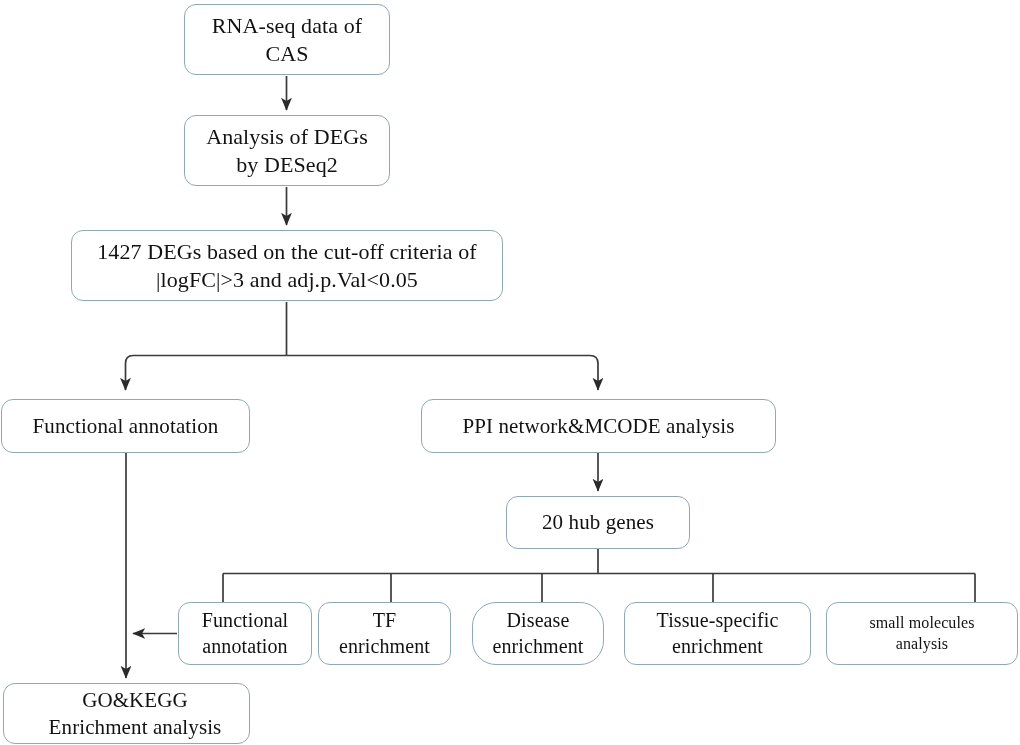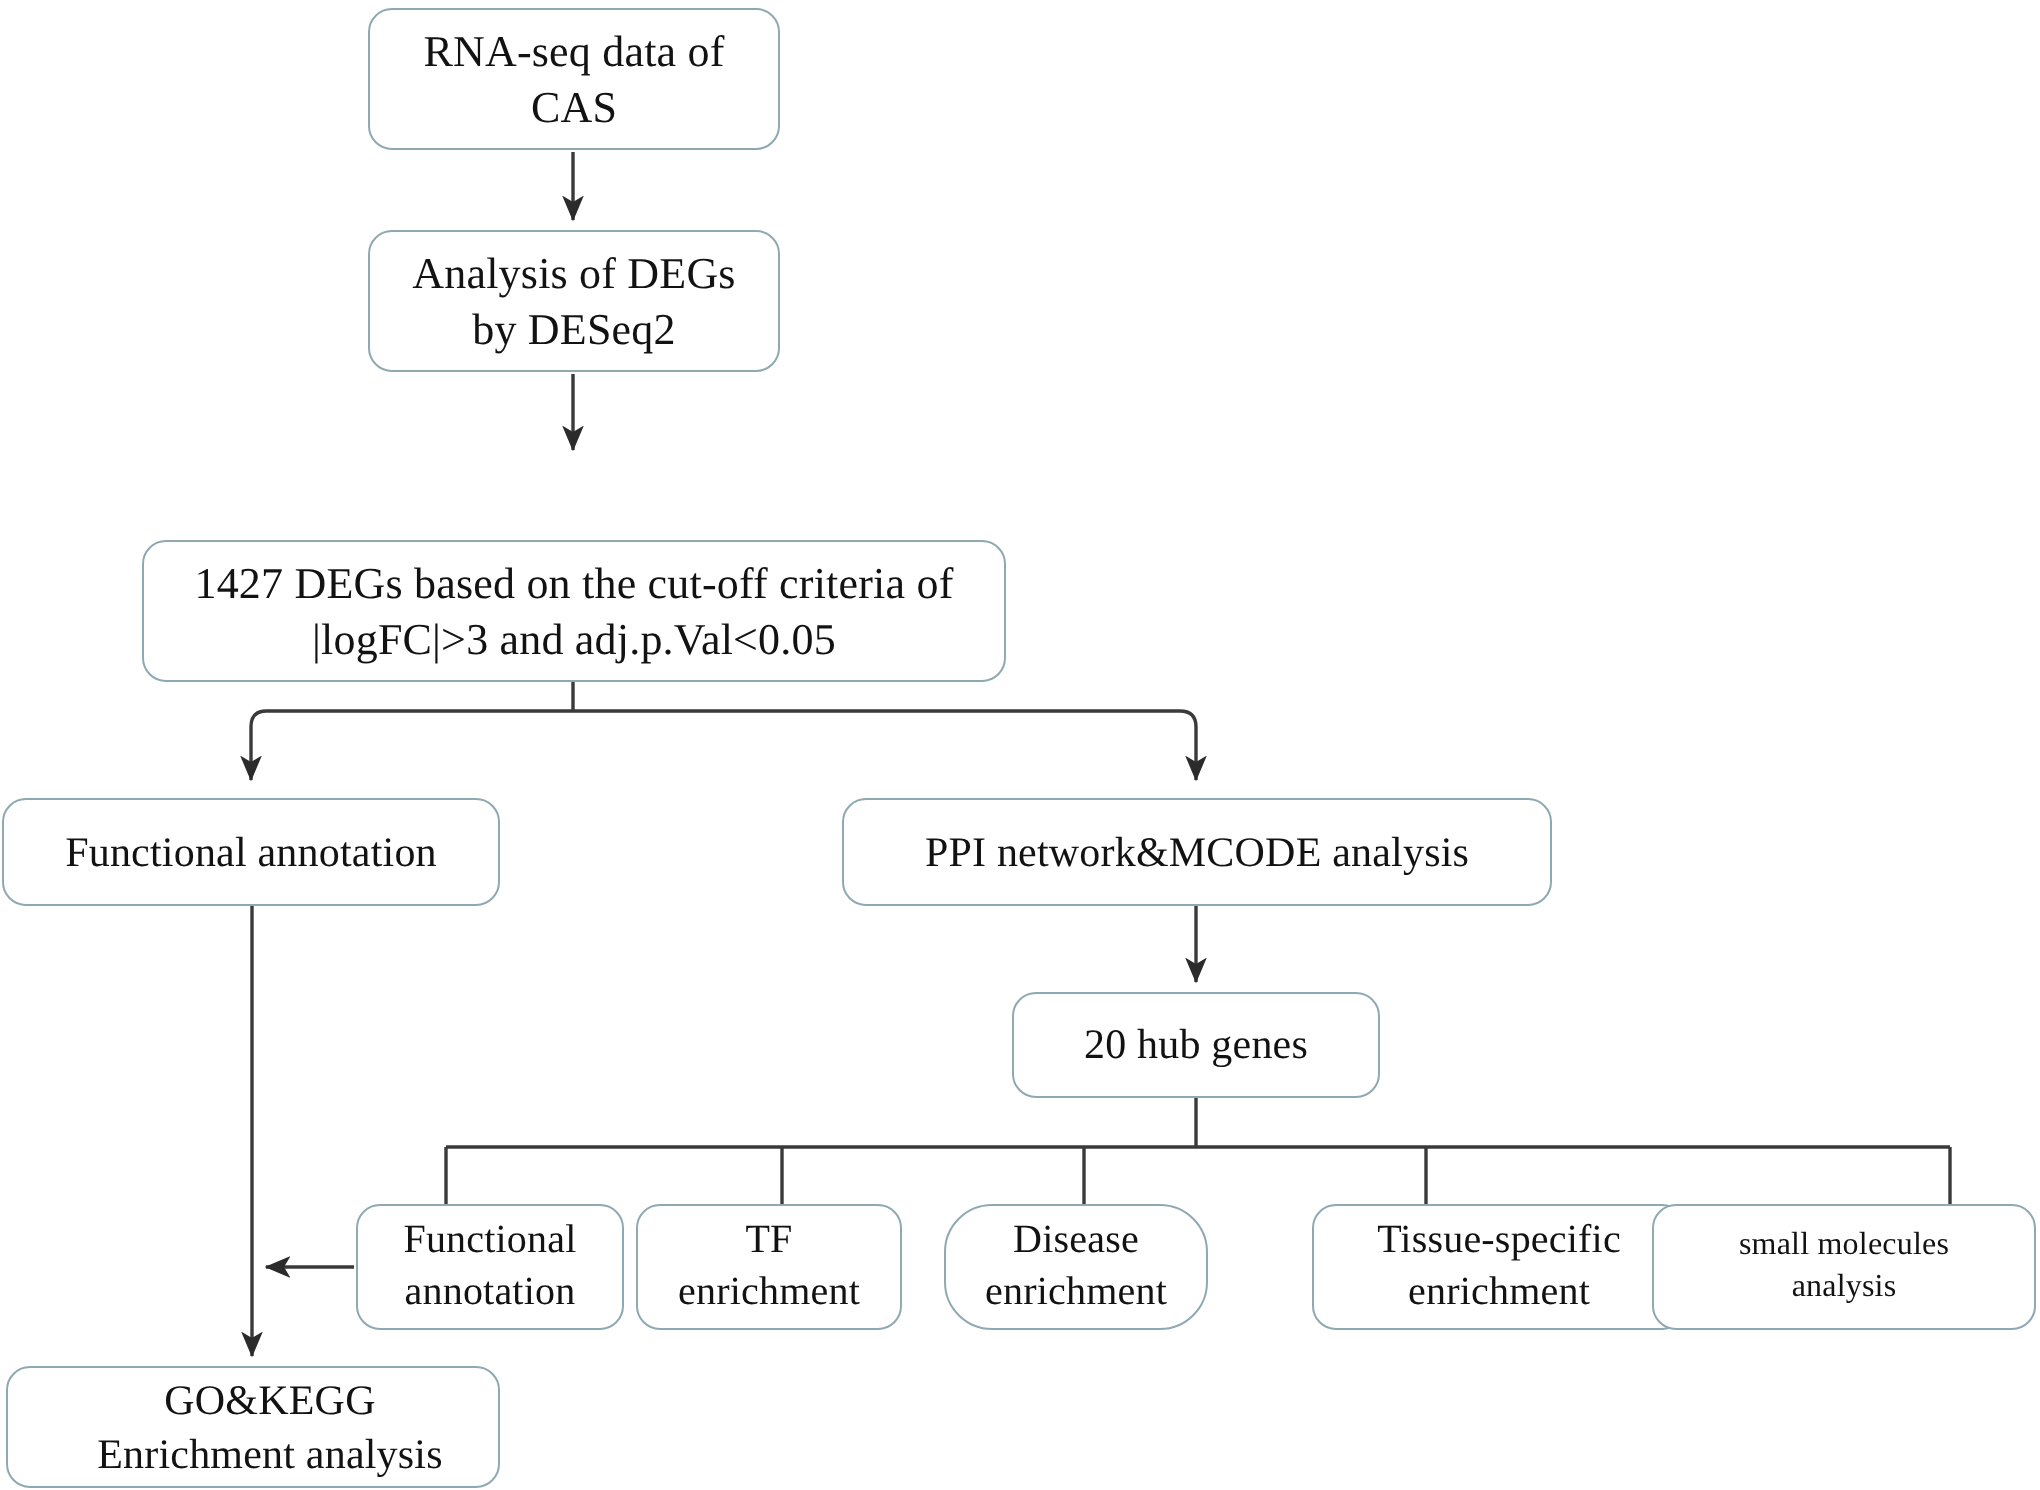--- a/index.html
+++ b/index.html
@@ -37,28 +37,28 @@
     line-height: 1.26;
     letter-spacing: .1px;
     padding: 2px 6px;
   }
   .node-label {
     display: block;
     white-space: pre-line;
   }
   .n-rnaseq      { left: 184px; top: 4px;   width: 206px; height: 71px;  font-size: 22px; text-align: center; }
   .n-deseq       { left: 184px; top: 115px; width: 206px; height: 71px;  font-size: 22px; }
-  .n-degs        { left: 71px;  top: 230px; width: 432px; height: 71px;  font-size: 22px; margin-top: 40px; }
+  .n-degs        { left: 71px;  top: 230px; width: 432px; height: 71px;  font-size: 22px; }
   .n-funcannot   { left: 1px;   top: 399px; width: 249px; height: 54px;  font-size: 21px; }
   .n-ppi         { left: 421px; top: 399px; width: 355px; height: 54px;  font-size: 21px; }
   .n-hub         { left: 506px; top: 496px; width: 184px; height: 53px;  font-size: 21px; }
   .n-b1          { left: 178px; top: 602px; width: 134px; height: 63px;  font-size: 20px; }
   .n-b2          { left: 318px; top: 602px; width: 133px; height: 63px;  font-size: 20px; }
   .n-b3          { left: 472px; top: 602px; width: 132px; height: 63px;  font-size: 20px; border-radius: 24px; }
-  .n-b4          { left: 656px; top: 602px; width: 187px; height: 63px;  font-size: 20px; }
+  .n-b4          { left: 624px; top: 602px; width: 187px; height: 63px;  font-size: 20px; }
   .n-b5          { left: 826px; top: 602px; width: 192px; height: 63px;  font-size: 16px; }
   .n-gokegg      { left: 3px;   top: 683px; width: 247px; height: 61px;  font-size: 21px; padding-left: 23px; }
 </style>
 </head>
 <body>
 
 <div id="flowchart-root">
 
   <svg id="edges-layer" width="1020" height="745" viewBox="0 0 1020 745">
     <defs>

